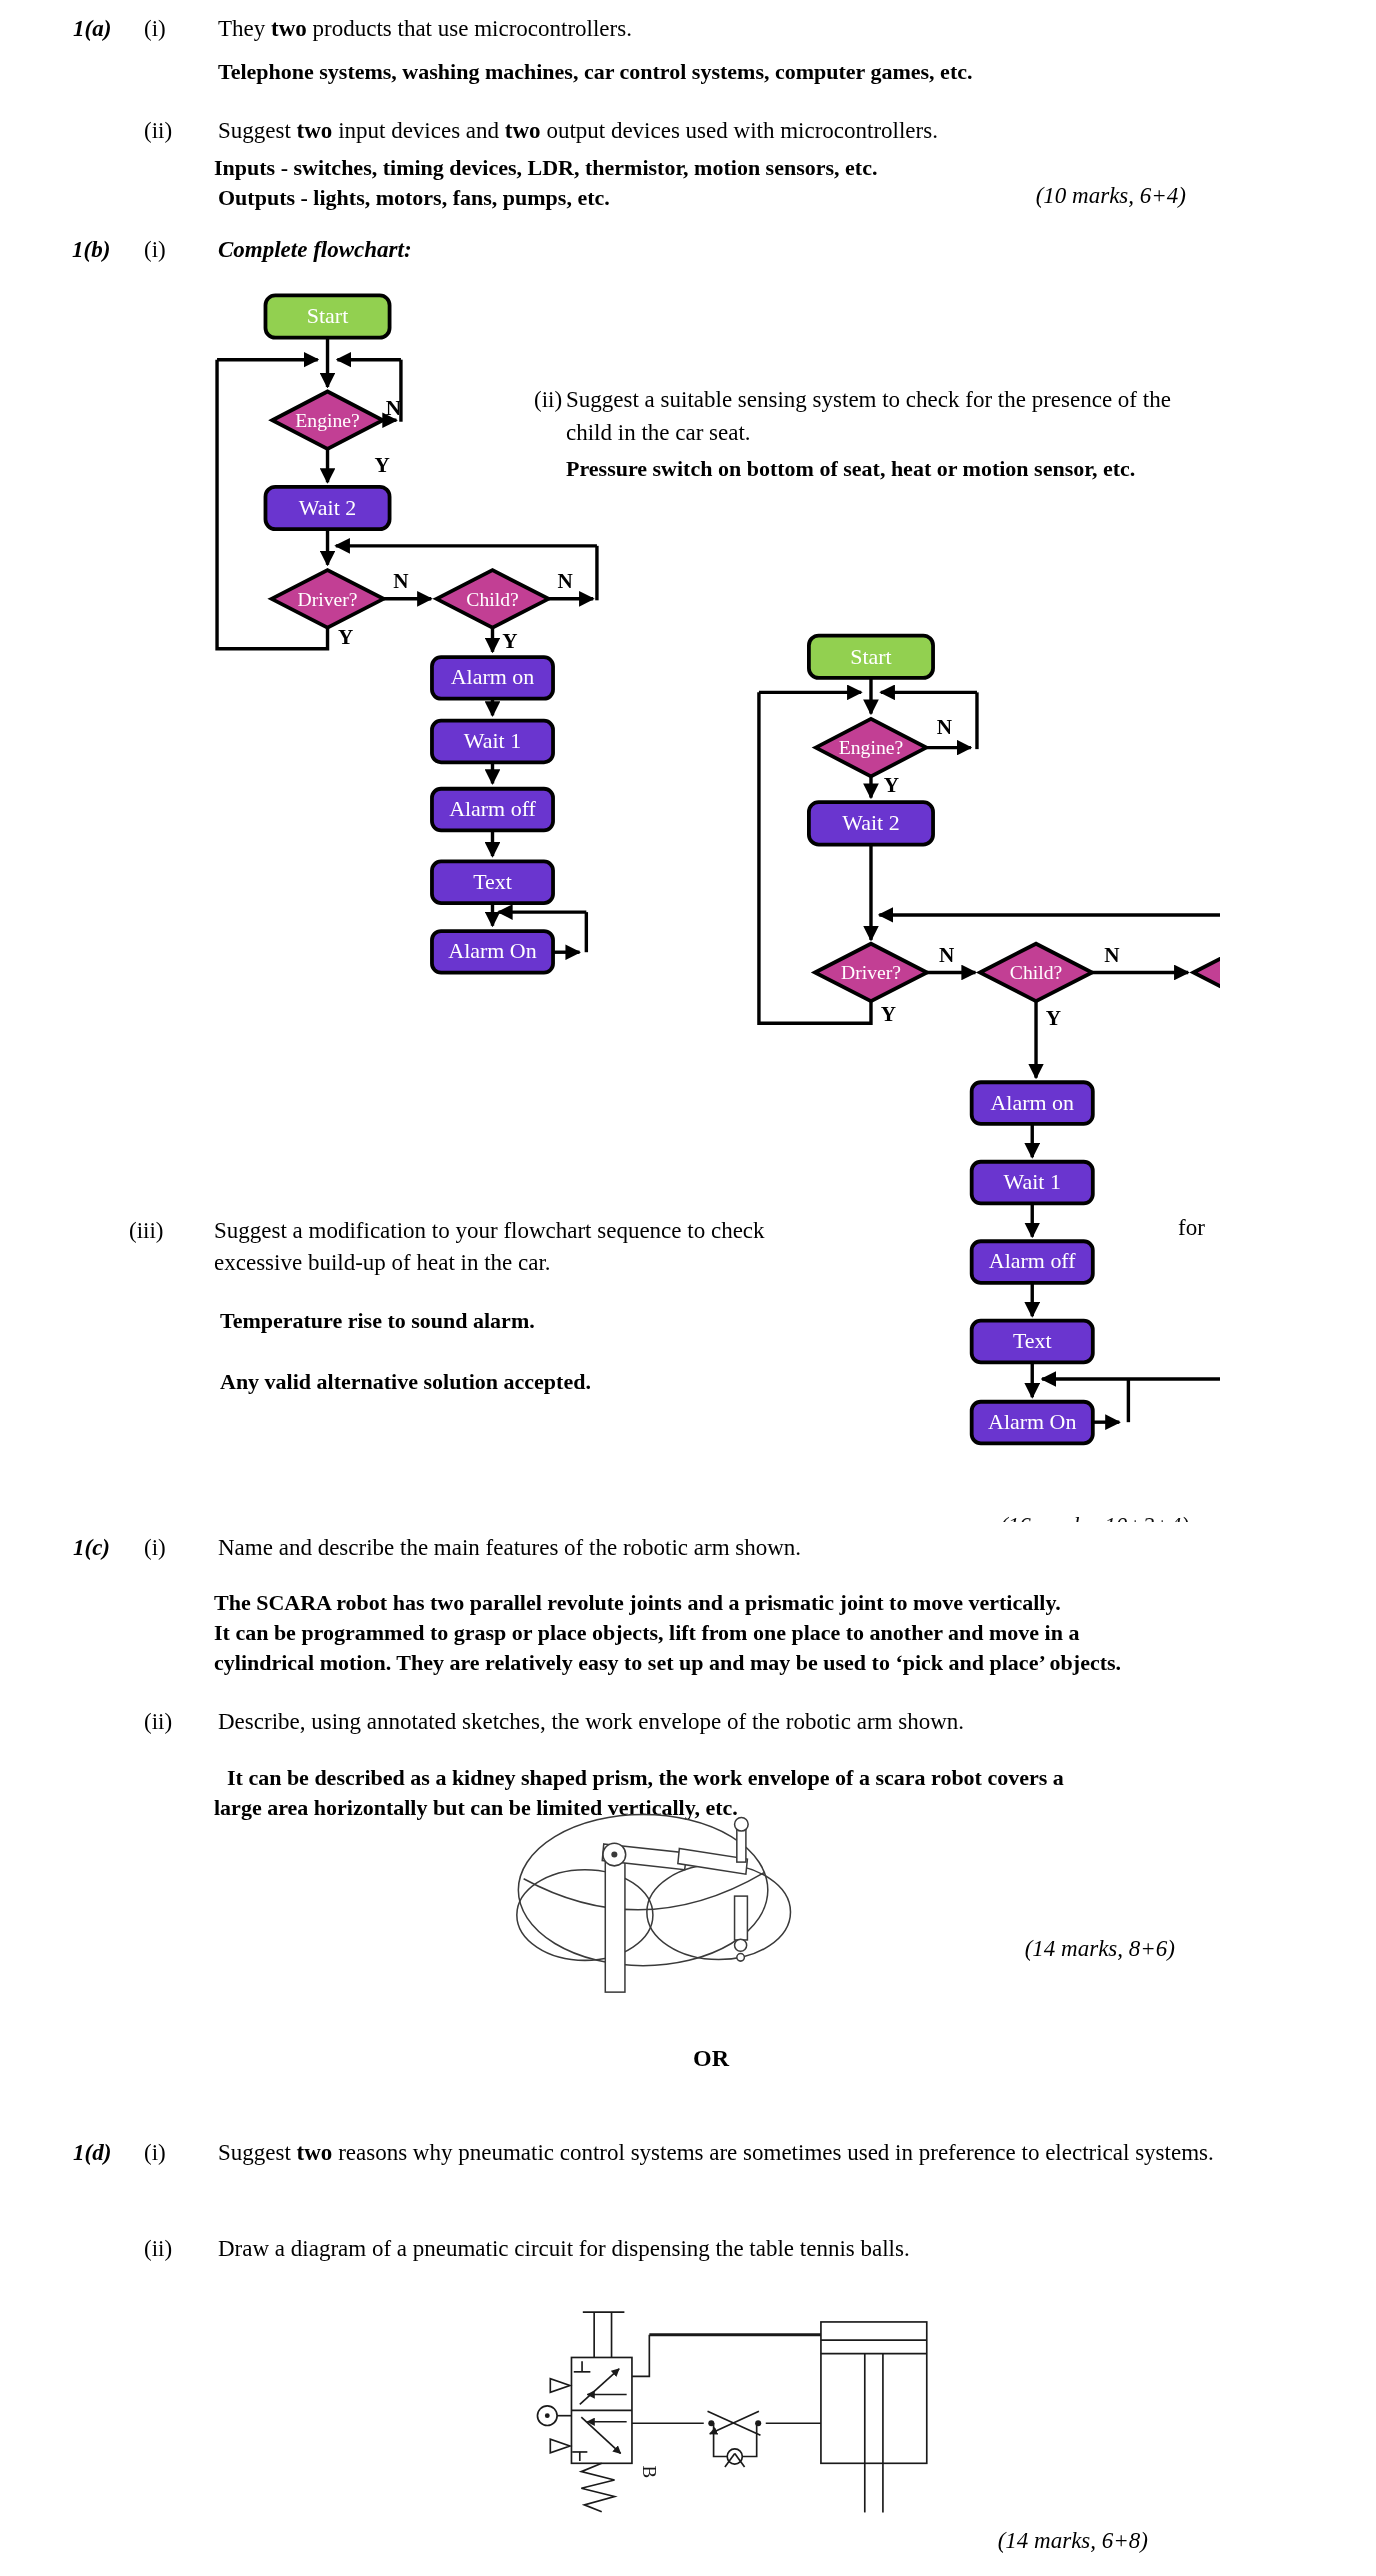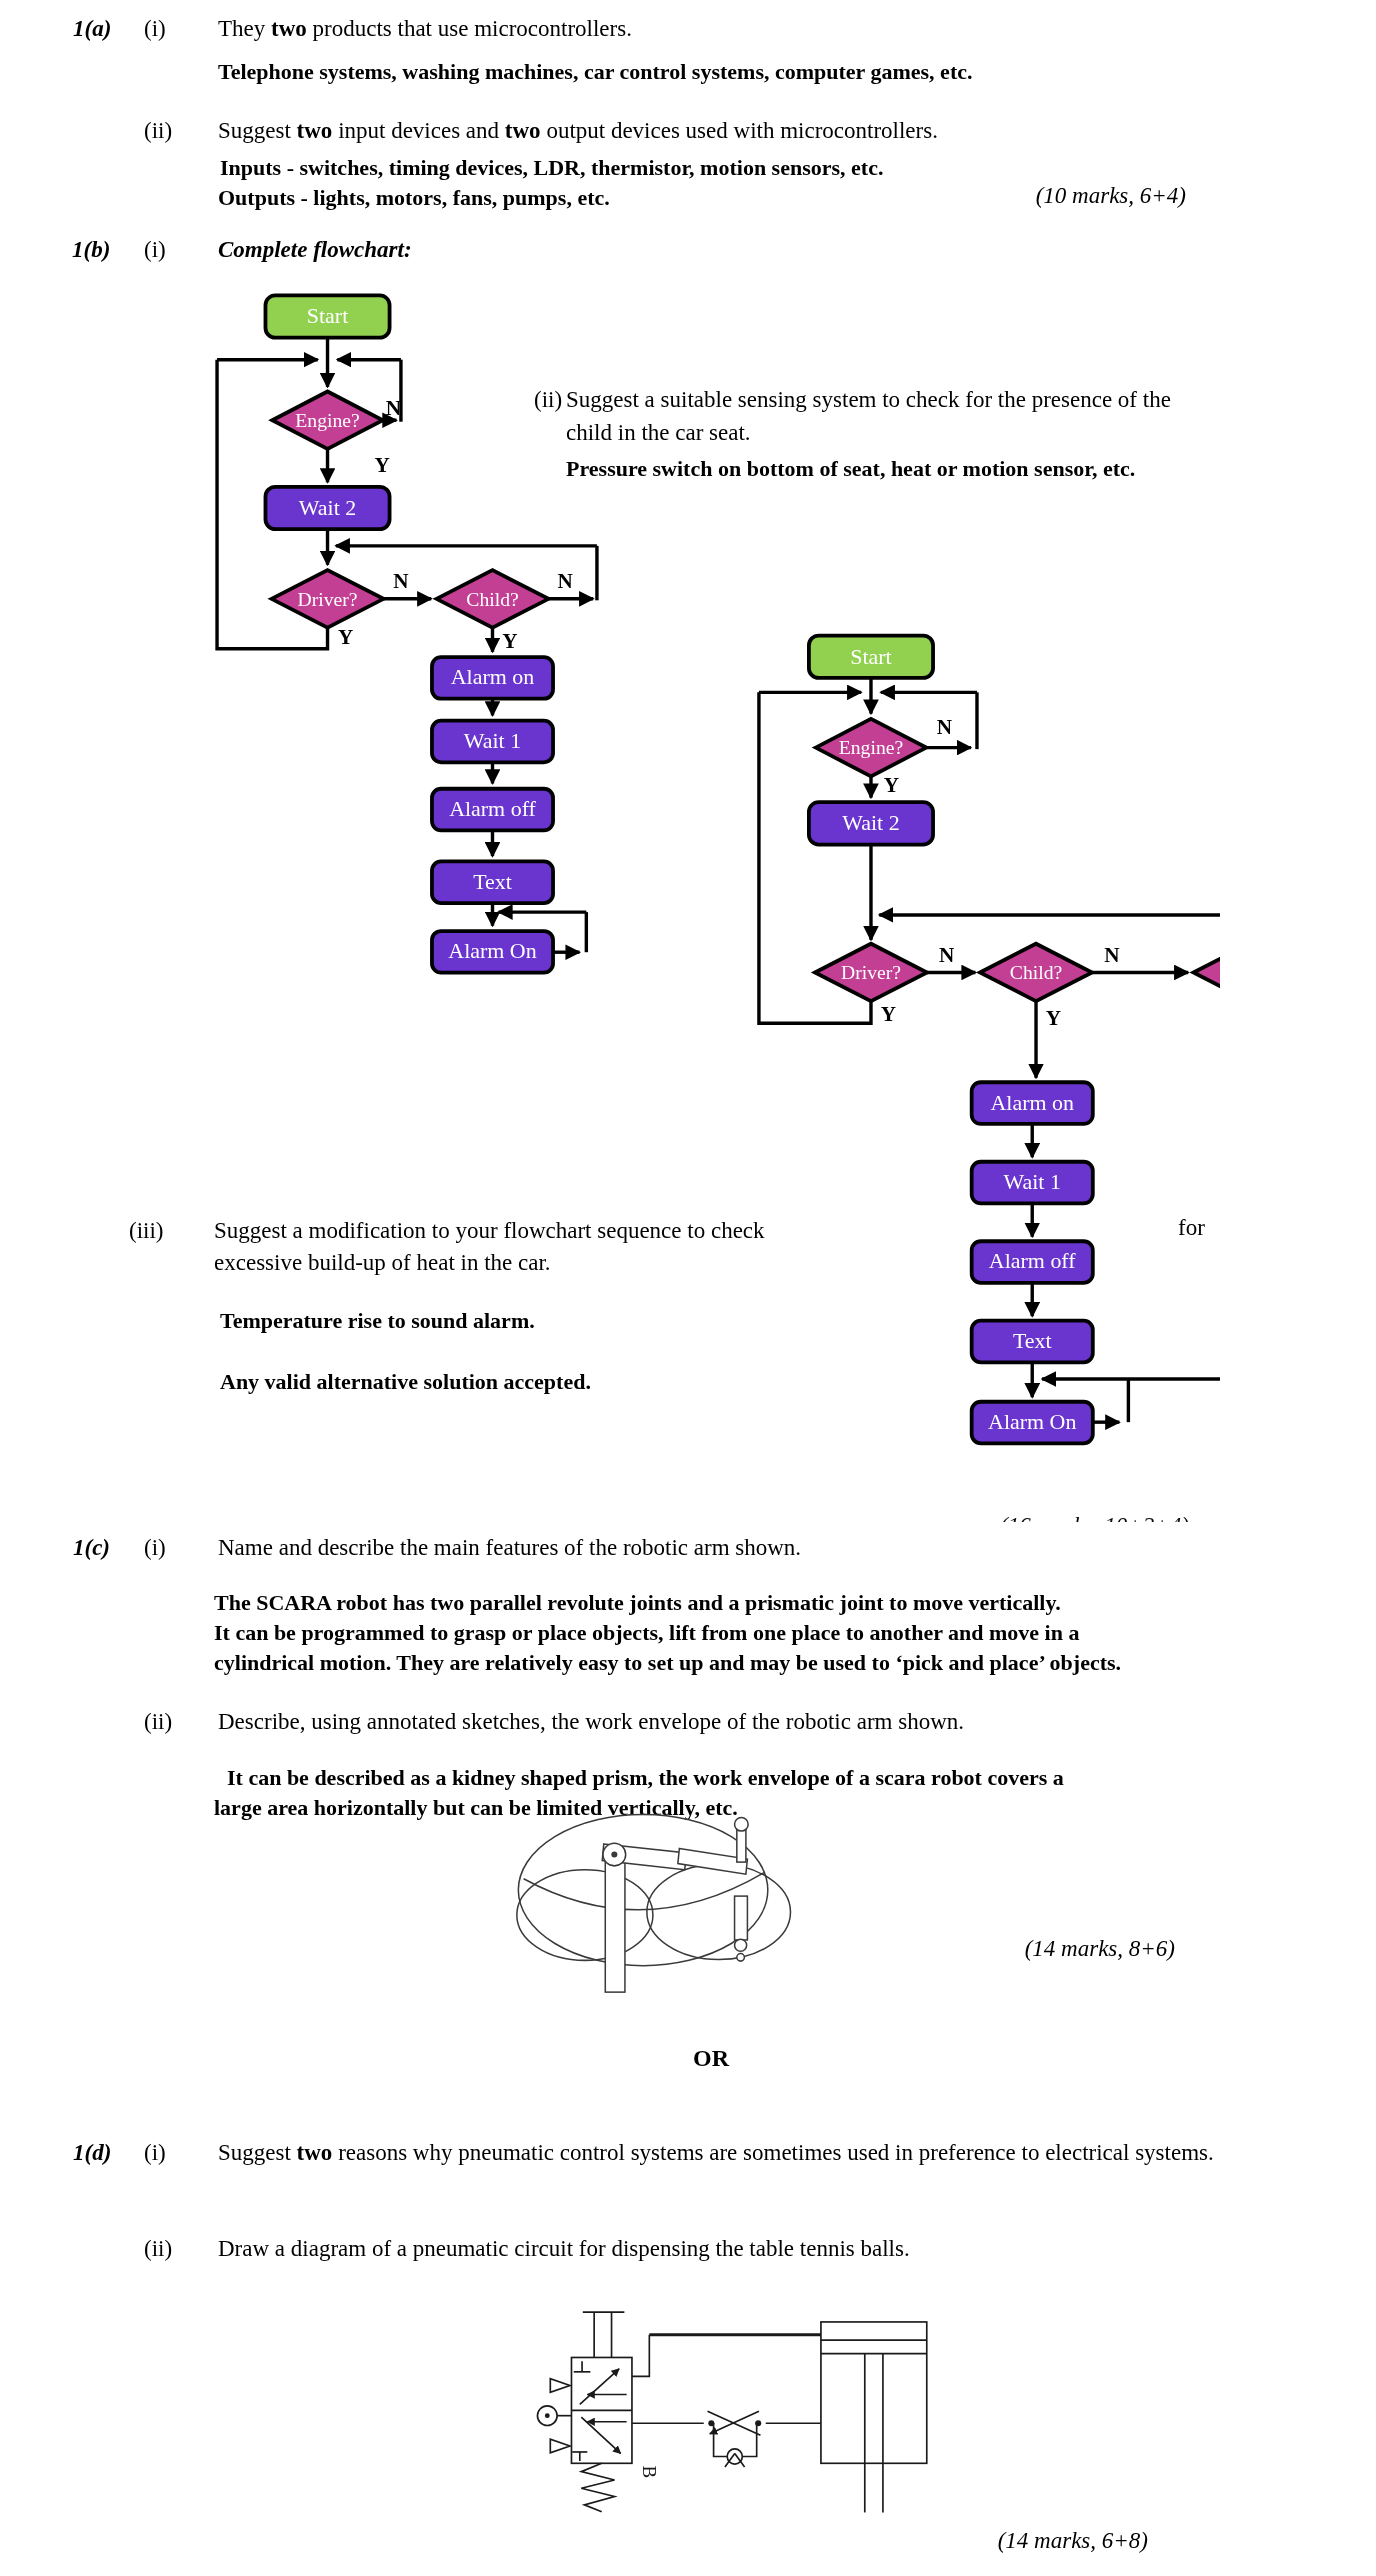--- a/index.html
+++ b/index.html
@@ -30,21 +30,21 @@
 <body>
 
 <div class="page">
 
   <div class="t bi" style="left:73px;top:15px">1(a)</div>
   <div class="t" style="left:144px;top:15px">(i)</div>
   <div class="t" style="left:218px;top:15px"><span>They </span><span style="font-weight: bold;">two</span><span> products that use microcontrollers.</span></div>
   <div class="t ans" style="left:218px;top:59px">Telephone systems, washing machines, car control systems, computer games, etc.</div>
   <div class="t" style="left:144px;top:117px">(ii)</div>
   <div class="t" style="left:218px;top:117px"><span>Suggest </span><span style="font-weight: bold;">two</span><span> input devices and </span><span style="font-weight: bold;">two</span><span> output devices used with microcontrollers.</span></div>
-  <div class="t ans" style="left:220px;top:155px">Inputs - switches, timing devices, LDR, thermistor, motion sensors, etc.</div>
+  <div class="t ans" style="left:214px;top:155px">Inputs - switches, timing devices, LDR, thermistor, motion sensors, etc.</div>
   <div class="t ans" style="left:218px;top:185px">Outputs - lights, motors, fans, pumps, etc.</div>
   <div class="t marks" style="right:34px;top:182px">(10 marks, 6+4)</div>
 
   <div class="t bi" style="left:72px;top:236px">1(b)</div>
   <div class="t" style="left:144px;top:236px">(i)</div>
   <div class="t bi" style="left:218px;top:236px">Complete flowchart:</div>
 
   <div class="t" style="left:534px;top:386px">(ii)</div>
   <div class="t" style="left:566px;top:386px">Suggest a suitable sensing system to check for the presence of the</div>
   <div class="t" style="left:566px;top:419px">child in the car seat.</div>

